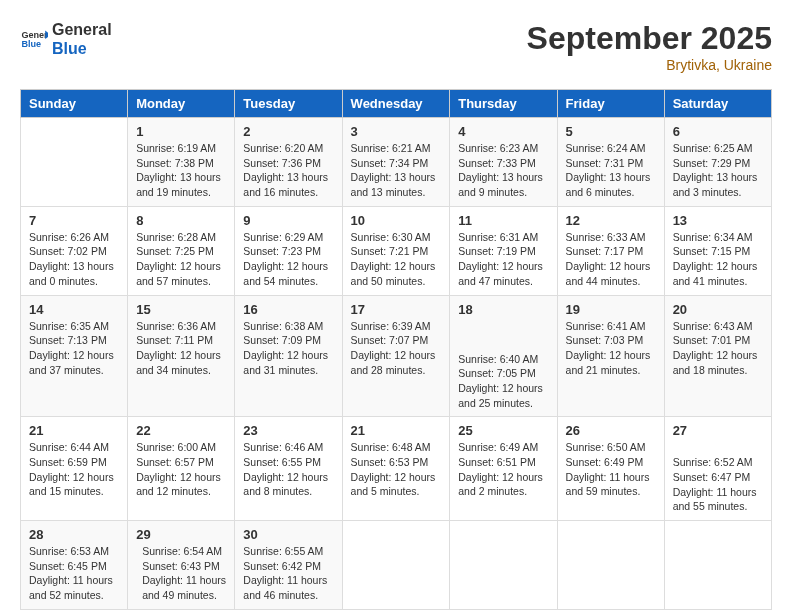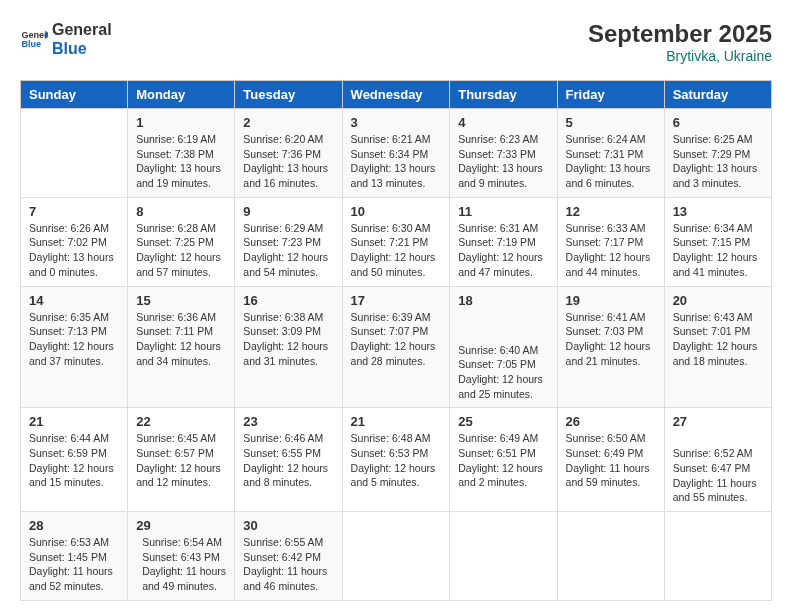--- a/index.html
+++ b/index.html
@@ -22,27 +22,27 @@
       gap: 4px;
     }
     .logo-icon {
       width: 28px;
       height: 28px;
     }
     .title-block {
       text-align: right;
     }
     .month-title {
-      font-size: 24px;
+      font-size: 32px;
       font-weight: bold;
       color: #333;
     }
     .subtitle {
       font-size: 14px;
-      color: #0f766e;
+      color: #a16207;
     }
     table {
       width: 100%;
       border-collapse: collapse;
       font-size: 11px;
     }
     thead tr th {
       background-color: #1565c0;
       color: #fff;
       text-align: left;
@@ -125,21 +125,21 @@
         </td>
         <td>
           <span class="day-num">2</span>
           <div class="day-info" style="white-space: pre-line;">Sunrise: 6:20 AM
 Sunset: 7:36 PM
 Daylight: 13 hours and 16 minutes.</div>
         </td>
         <td>
           <span class="day-num">3</span>
           <div class="day-info" style="white-space: pre-line;">Sunrise: 6:21 AM
-Sunset: 6:34 PM
+Sunset: 7:34 PM
 Daylight: 13 hours and 13 minutes.</div>
         </td>
         <td>
           <span class="day-num">4</span>
           <div class="day-info" style="white-space: pre-line;">Sunrise: 6:23 AM
 Sunset: 7:33 PM
 Daylight: 13 hours and 9 minutes.</div>
         </td>
         <td>
           <span class="day-num">5</span>
@@ -207,21 +207,21 @@
         </td>
         <td>
           <span class="day-num">15</span>
           <div class="day-info" style="white-space: pre-line;">Sunrise: 6:36 AM
 Sunset: 7:11 PM
 Daylight: 12 hours and 34 minutes.</div>
         </td>
         <td>
           <span class="day-num">16</span>
           <div class="day-info" style="white-space: pre-line;">Sunrise: 6:38 AM
-Sunset: 3:09 PM
+Sunset: 7:09 PM
 Daylight: 12 hours and 31 minutes.</div>
         </td>
         <td>
           <span class="day-num">17</span>
           <div class="day-info" style="white-space: pre-line;">Sunrise: 6:39 AM
 Sunset: 7:07 PM
 Daylight: 12 hours and 28 minutes.</div>
         </td>
         <td>
           <span class="day-num">18</span>
@@ -244,21 +244,21 @@
       </tr>
       <tr>
         <td>
           <span class="day-num">21</span>
           <div class="day-info" style="white-space: pre-line;">Sunrise: 6:44 AM
 Sunset: 6:59 PM
 Daylight: 12 hours and 15 minutes.</div>
         </td>
         <td>
           <span class="day-num">22</span>
-          <div class="day-info" style="white-space: pre-line;">Sunrise: 6:45 AM
+          <div class="day-info" style="white-space: pre-line;">Sunrise: 6:00 AM
 Sunset: 6:57 PM
 Daylight: 12 hours and 12 minutes.</div>
         </td>
         <td>
           <span class="day-num">23</span>
           <div class="day-info" style="white-space: pre-line;">Sunrise: 6:46 AM
 Sunset: 6:55 PM
 Daylight: 12 hours and 8 minutes.</div>
         </td>
         <td>
@@ -283,21 +283,21 @@
           <span class="day-num">27</span>
           <div class="day-info" style="white-space: pre-line; margin-top: 17px;">Sunrise: 6:52 AM
 Sunset: 6:47 PM
 Daylight: 11 hours and 55 minutes.</div>
         </td>
       </tr>
       <tr>
         <td>
           <span class="day-num">28</span>
           <div class="day-info" style="white-space: pre-line;">Sunrise: 6:53 AM
-Sunset: 1:45 PM
+Sunset: 6:45 PM
 Daylight: 11 hours and 52 minutes.</div>
         </td>
         <td>
           <span class="day-num">29</span>
           <div class="day-info" style="white-space: pre-line; margin-left: 6px;">Sunrise: 6:54 AM
 Sunset: 6:43 PM
 Daylight: 11 hours and 49 minutes.</div>
         </td>
         <td>
           <span class="day-num">30</span>

